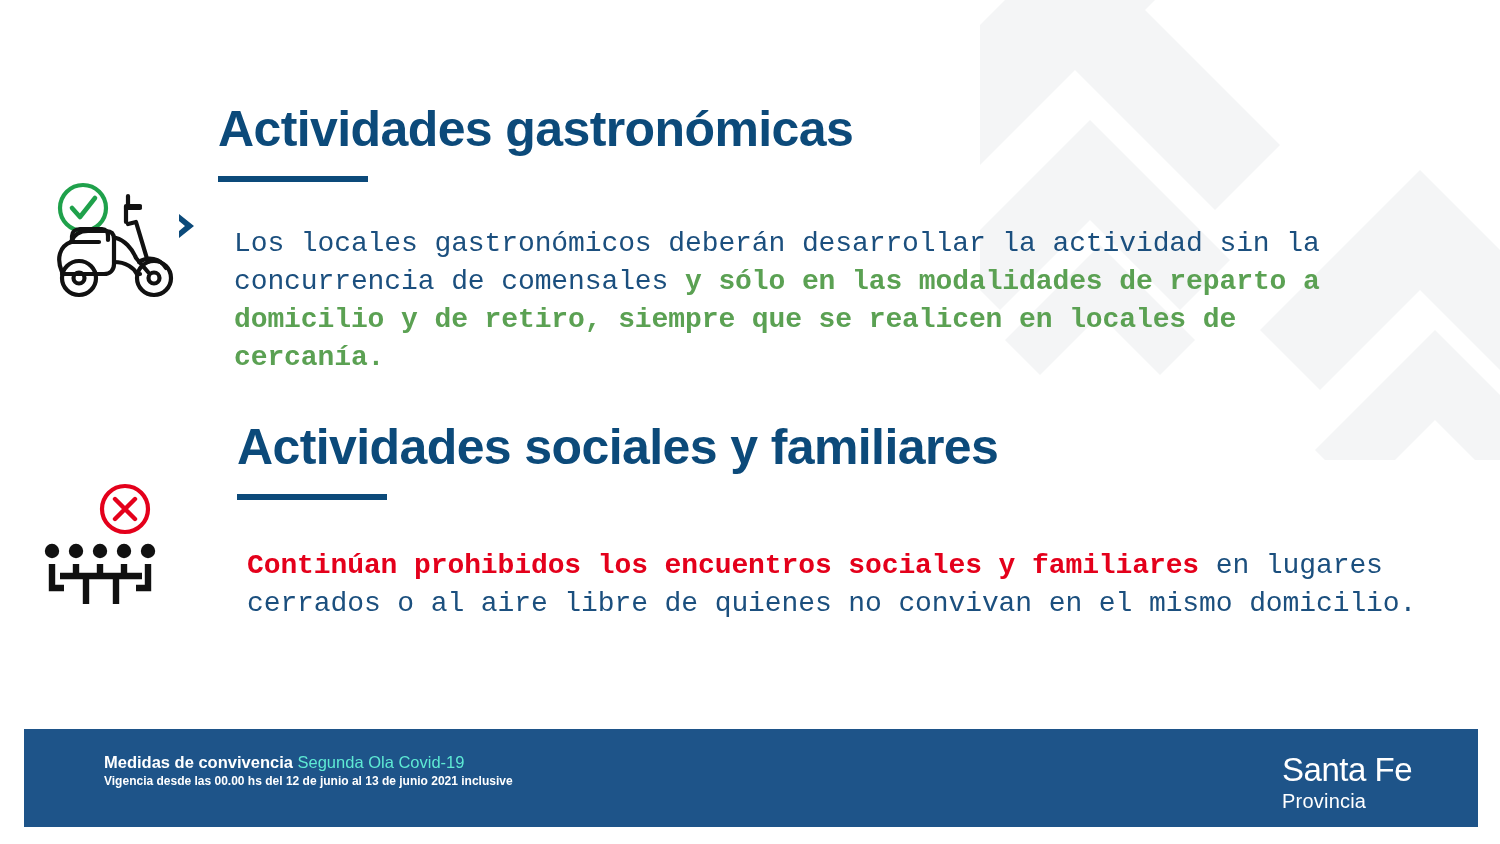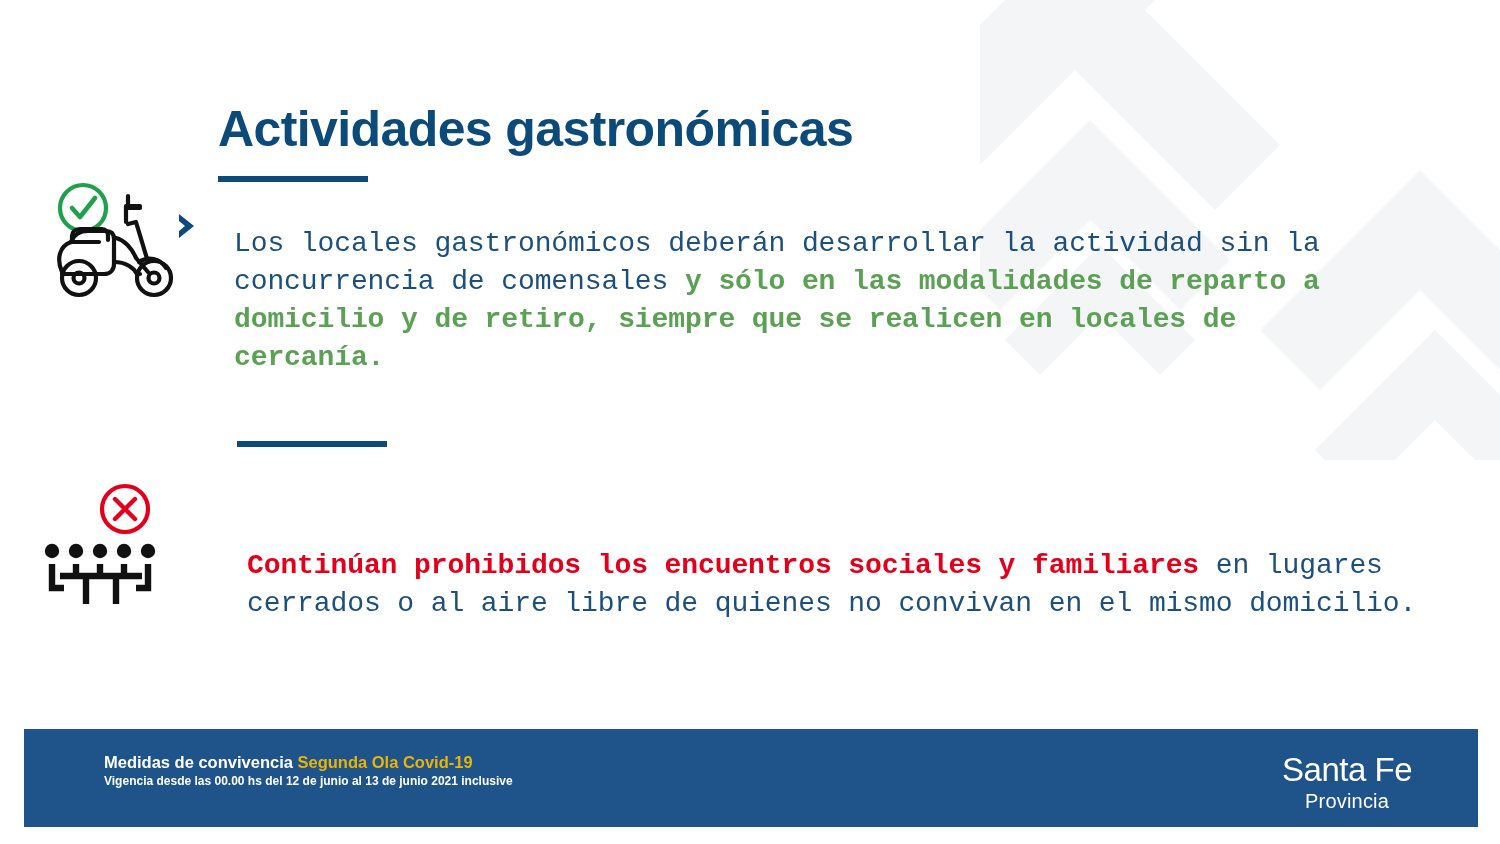--- a/index.html
+++ b/index.html
@@ -80,32 +80,32 @@
     left: 80px;
     top: 22px;
     color: #ffffff;
   }
   .foot-line1 {
     font-size: 16.5px;
     line-height: 1.35;
     white-space: nowrap;
   }
   .foot-line1 .bold { font-weight: 700; }
-  .foot-line1 .sub  { color: #eab308; font-weight: 700; }
+  .foot-line1 .sub  { color: #5eead4; font-weight: 400; }
   .foot-line2 {
     font-size: 12px;
     font-weight: 700;
     line-height: 1.35;
     white-space: nowrap;
   }
   #logo {
     position: absolute;
     right: 66px;
     top: 24px;
-    text-align: center;
+    text-align: left;
     color: #ffffff;
   }
   .logo-main {
     font-size: 33px;
     font-weight: 400;
     letter-spacing: -0.5px;
     line-height: 1;
   }
   .logo-sub {
     font-size: 20px;
@@ -182,20 +182,21 @@
 
   <div class="arrow-marker" style="left:176px; top:212px;">
     <svg width="24" height="28" viewBox="0 0 24 28" xmlns="http://www.w3.org/2000/svg" aria-hidden="true">
       <path d="M 3 2 L 18 14 L 3 26 L 3 19 L 9 14 L 3 9 Z" fill="#0c4a7a"></path>
     </svg>
   </div>
 
   <p class="sec-body" style="position:absolute; left:218px; top:209px; width:1160px;"><span>Los locales gastronómicos deberán desarrollar la actividad sin la concurrencia de comensales </span><span class="hl-green">y sólo en las modalidades de reparto a domicilio y de retiro, siempre que se realicen en locales de cercanía.</span></p>
 
   <div class="section" style="left:237px; top:421px;">
+    <h2 class="sec-title">Actividades sociales y familiares</h2>
     <div class="sec-rule"></div>
   </div>
 
   <div class="icon-wrap" style="left:38px; top:478px; width:126px; height:128px;">
     <svg width="126" height="128" viewBox="0 0 126 128" xmlns="http://www.w3.org/2000/svg" aria-hidden="true">
 
       <g>
         <circle cx="87" cy="31" r="23" fill="none" stroke="#e4001b" stroke-width="4.2"></circle>
         <path d="M 77 21 L 97 41 M 97 21 L 77 41" stroke="#e4001b" stroke-width="4.4" stroke-linecap="round"></path>
       </g>

